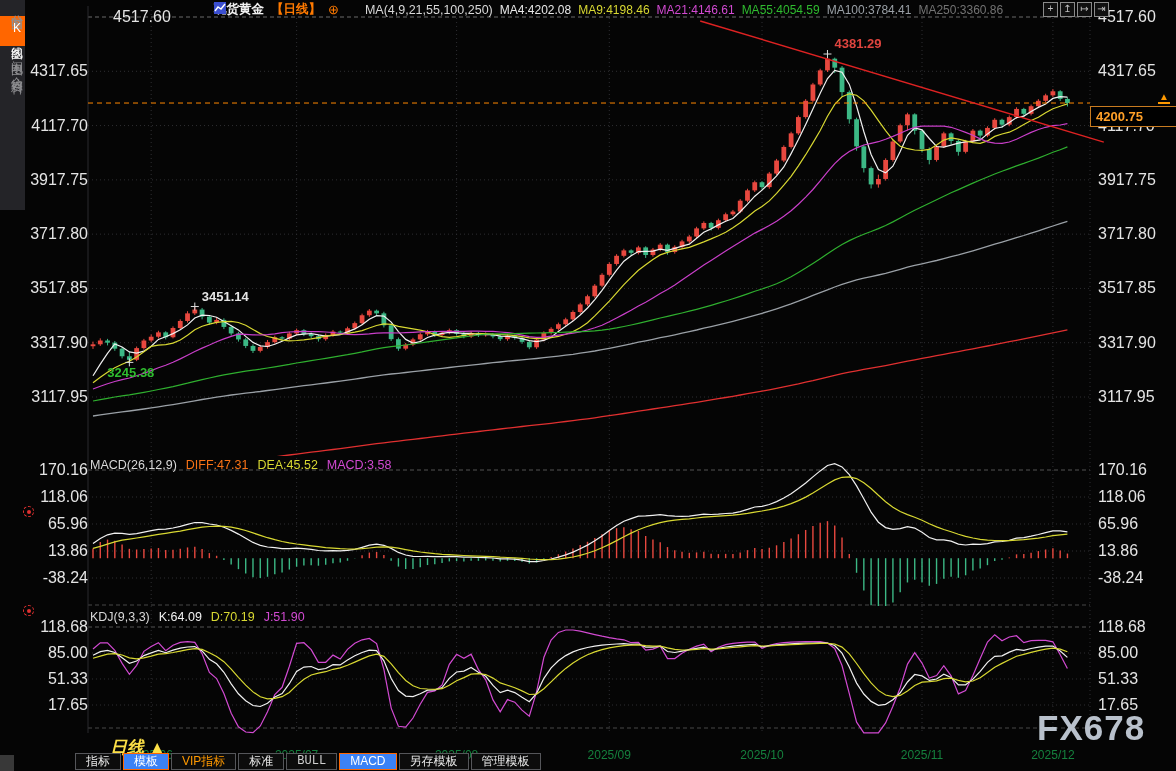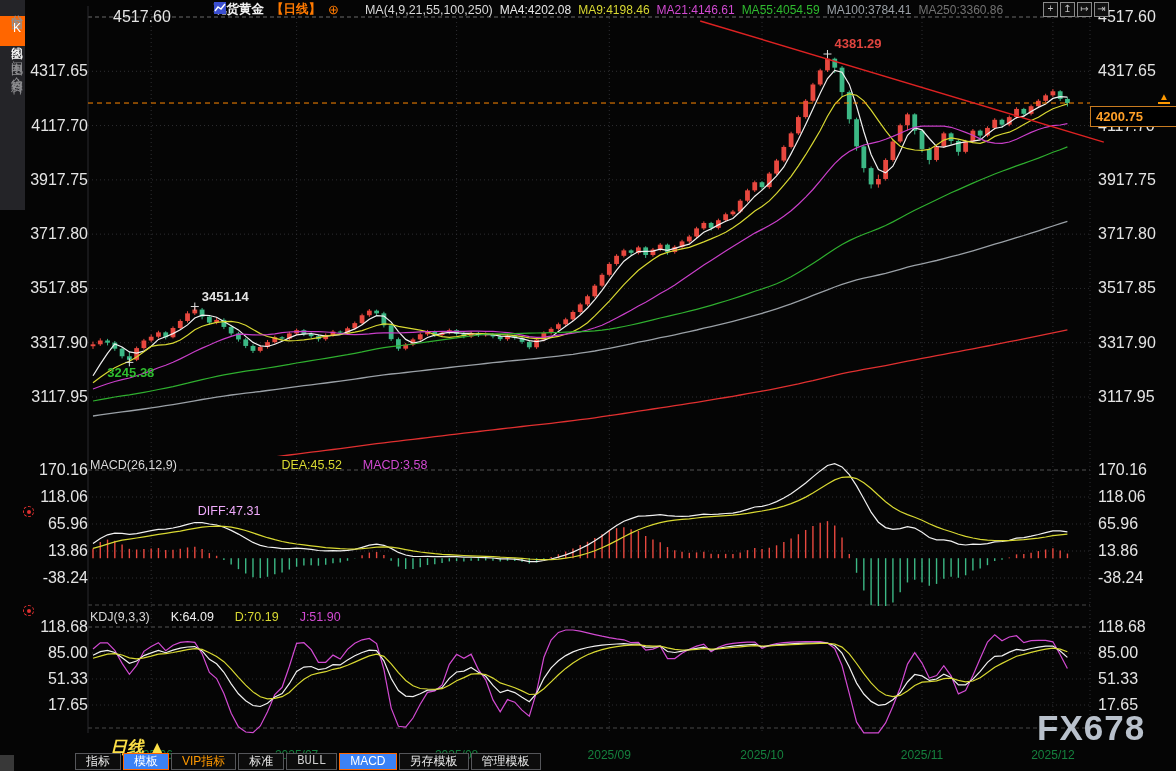--- a/index.html
+++ b/index.html
@@ -17,21 +17,21 @@
   .per{color:#ff7a00;font-weight:bold;}
   .plus{color:#ff7a00;font-size:13px;}
   .matitle{color:#d8d8d8;}
   .ma-item{font-size:12px;text-align:right;}
   
   .tick{position:absolute;font-size:16px;color:#e4e4e4;height:14px;line-height:14px;z-index:3;}
   .tick.l{left:26px;width:62px;text-align:right;}
   .tick.r{left:1098px;width:74px;text-align:left;}
   .tick.topmain{left:113px;width:80px;text-align:left;}
   
-  .ind-legend{position:absolute;left:90px;display:flex;gap:21px;font-size:12.5px;white-space:nowrap;z-index:3;}
+  .ind-legend{position:absolute;left:90px;display:flex;gap:9px;font-size:12.5px;white-space:nowrap;z-index:3;}
   
   .month{position:absolute;top:737px;width:64px;text-align:center;font-size:12px;color:#15803d;z-index:2;margin-top:11px;}
   #period{position:absolute;left:110px;top:736px;font-size:17px;font-weight:bold;color:#fde047;z-index:3;cursor:pointer;font-style:italic;}
   
   #btoolbar{position:absolute;left:75px;top:753px;height:17px;display:flex;gap:2px;z-index:5;}
   .bt{font-size:12px;height:15px;line-height:15px;padding:0 10px;border:1px solid #55565a;
     background:#0c0c0c;color:#e8e8e8;cursor:pointer;}
   .bt.active{background:#3b82f6;border-color:#ff6600;color:#fff;}
   .bt.vip{color:#ff9900;}
   .bt.mono{font-family:"Liberation Mono",monospace;color:#cfcfcf;}
@@ -568,21 +568,21 @@
       <div class="tri">↥</div>
       <div class="tri">↦</div>
       <div class="tri">⇥</div>
     </div>
 
   <div id="ptag" style="top: 106.024px;">4200.75</div>
   <div id="parrow">▲</div>
 
   <div class="ind-legend" style="top:458px" id="macdLegend">
       <span style="color: rgb(216, 216, 216);">MACD(26,12,9)</span>
-      <span style="color: #f0abfc; margin-top: 46px;">DIFF:47.31</span>
+      <span style="color: #f97316;">DIFF:47.31</span>
       <span style="color: rgb(216, 216, 50);">DEA:45.52</span>
       <span style="color: rgb(210, 74, 210);">MACD:3.58</span>
     </div>
   <div class="ind-legend" style="top:610px" id="kdjLegend">
       <span style="color: rgb(216, 216, 216);">KDJ(9,3,3)</span>
       <span style="color: rgb(240, 240, 240);">K:64.09</span>
       <span style="color: rgb(216, 216, 50);">D:70.19</span>
       <span style="color: rgb(210, 74, 210);">J:51.90</span>
     </div>
 

